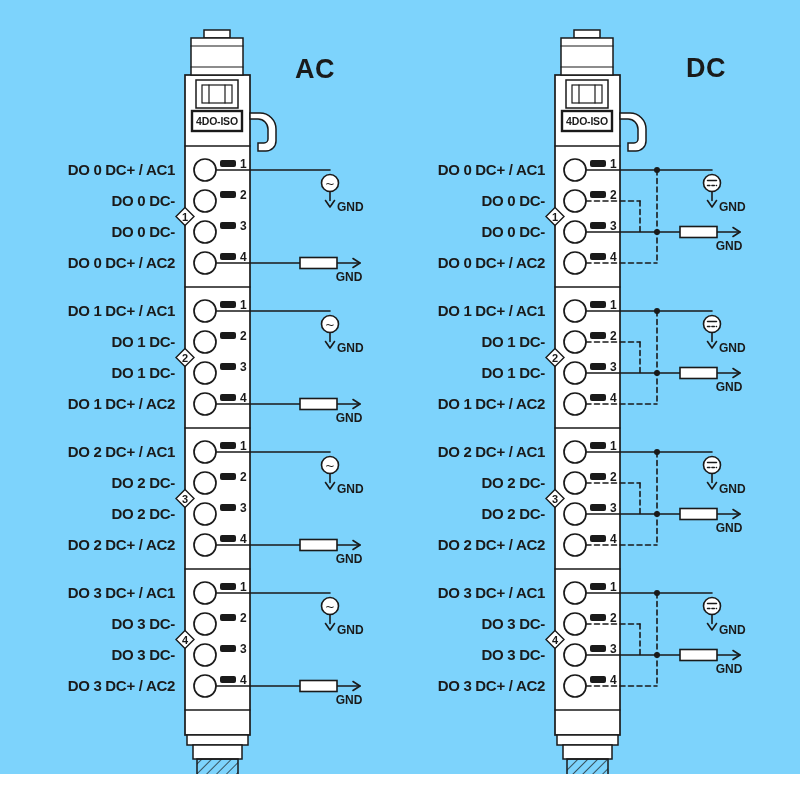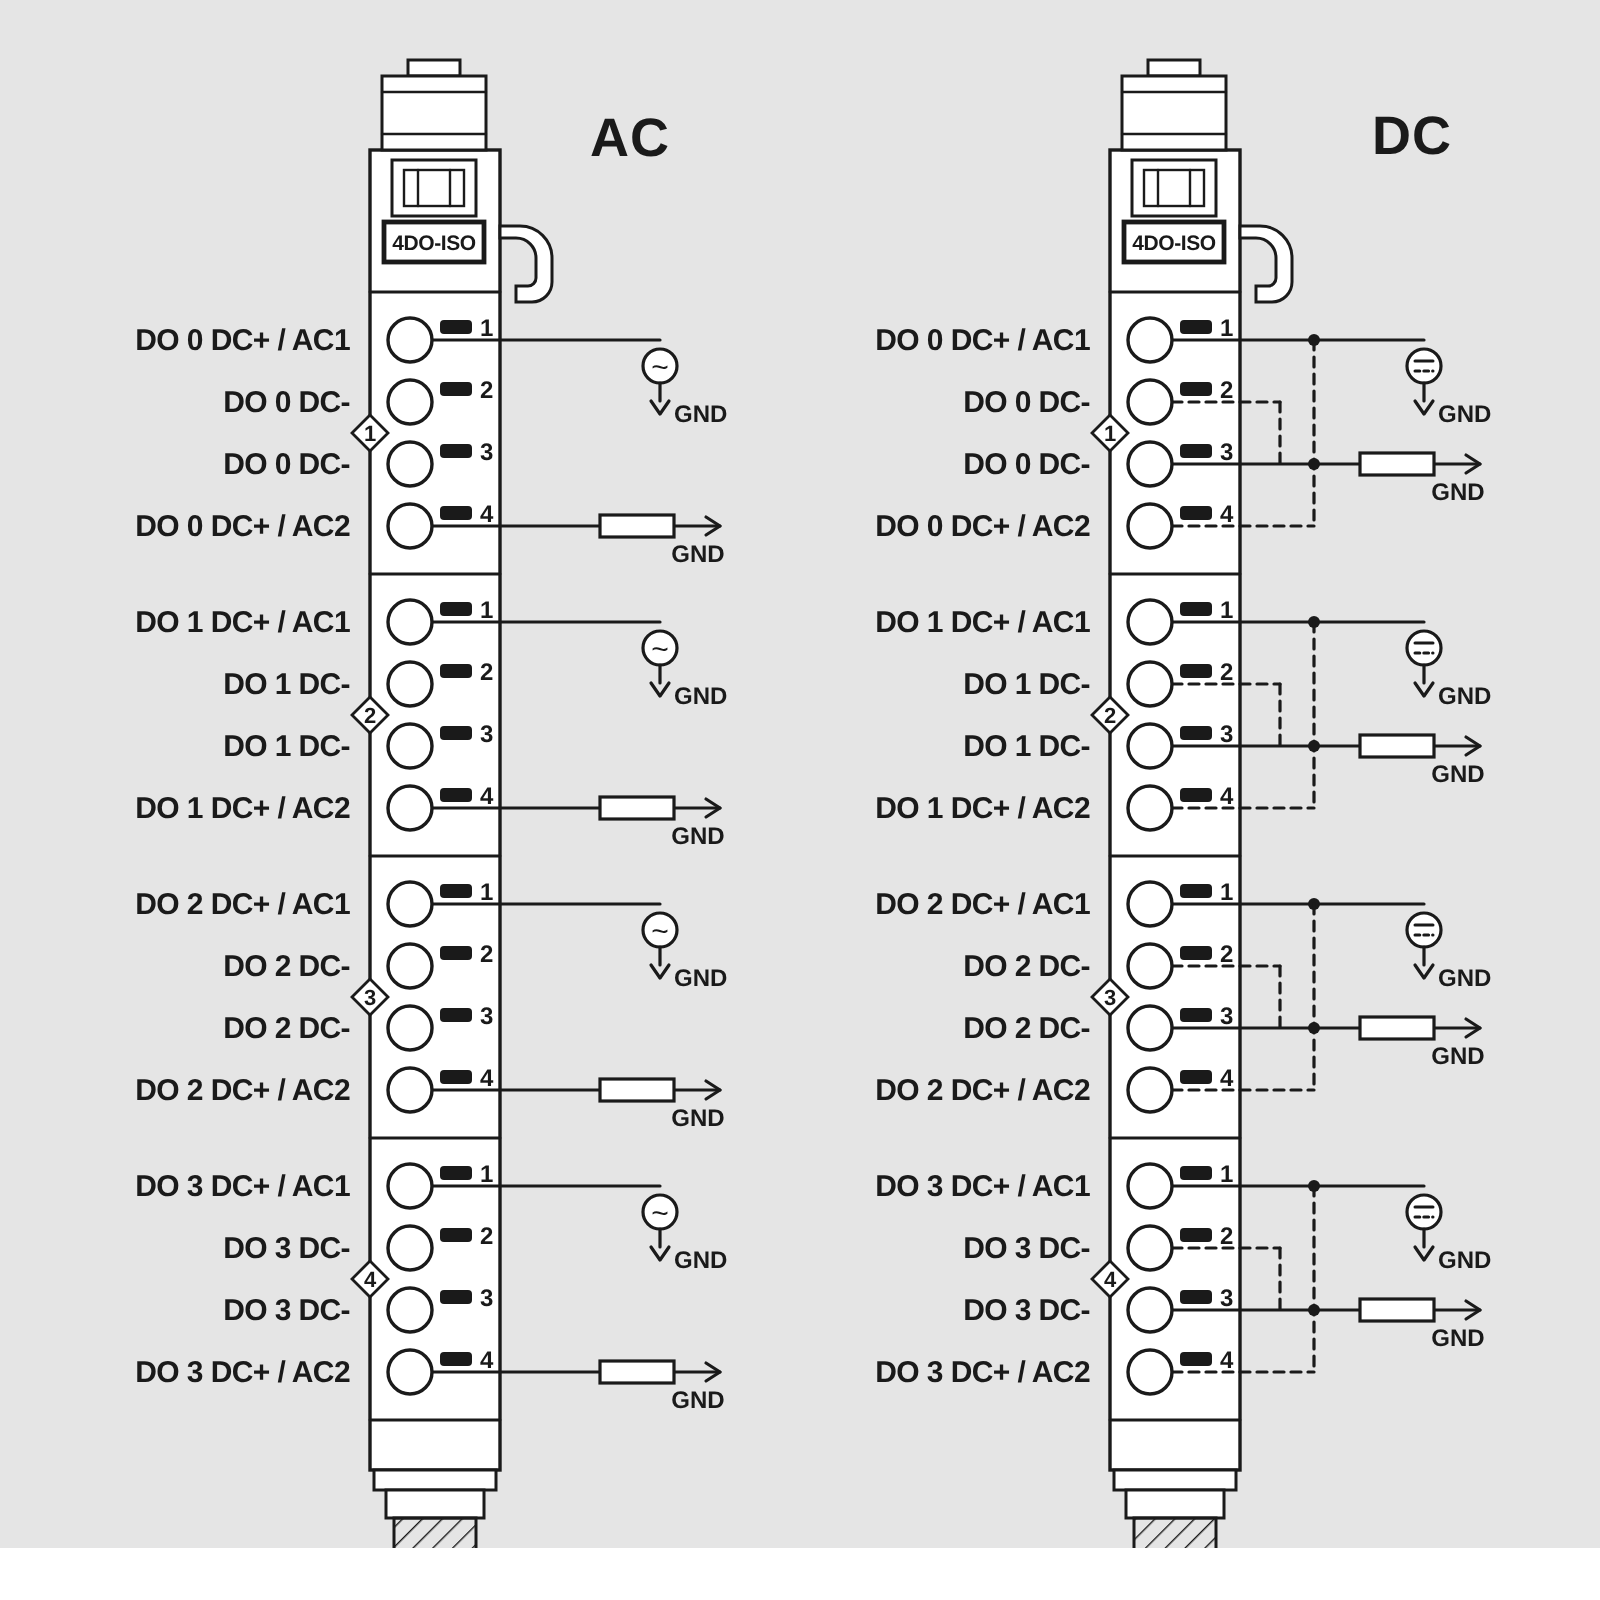--- a/index.html
+++ b/index.html
@@ -1,16 +1,16 @@
 <!DOCTYPE html>
 <html><head>
 <meta charset="utf-8">
 <style>
   html,body{margin:0;padding:0;background:#ffffff;}
-  .page{width:800px;height:774px;background:#e5e5e5;overflow:hidden;}
+  .page{width:800px;height:774px;background:#7dd3fc;overflow:hidden;}
   svg text{fill:#1a1a1a;font-family:"Liberation Sans",sans-serif;}
   .title{font-size:27px;font-weight:700;letter-spacing:.5px;}
   .lbl{font-size:15px;font-weight:700;letter-spacing:-.3px;}
   .pnum{font-size:12px;font-weight:700;}
   .gnum{font-size:11px;font-weight:700;}
   .gnd{font-size:12px;font-weight:700;}
   .modlbl{font-size:10.5px;font-weight:700;letter-spacing:-.2px;}
   .sym{font-size:15px;font-weight:400;}
 </style>
 </head>

